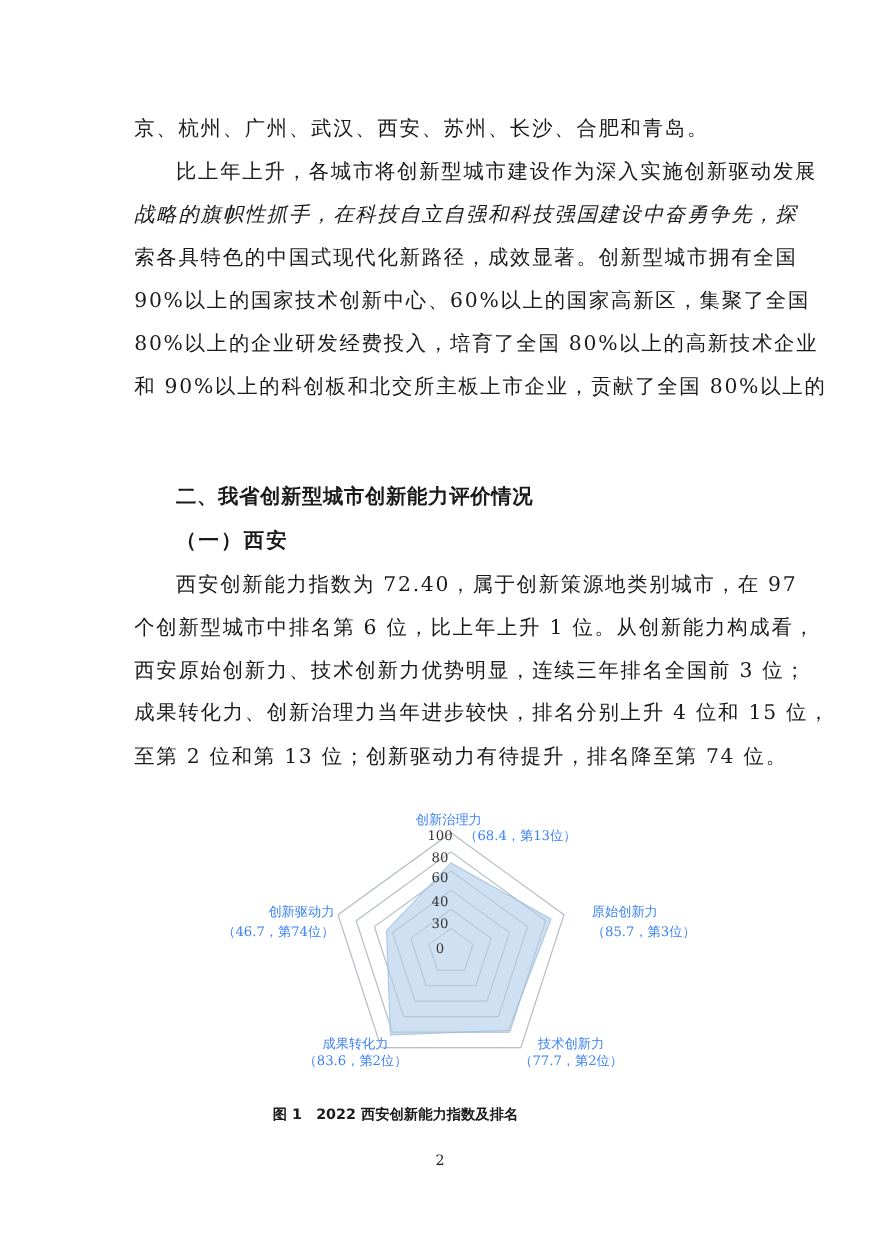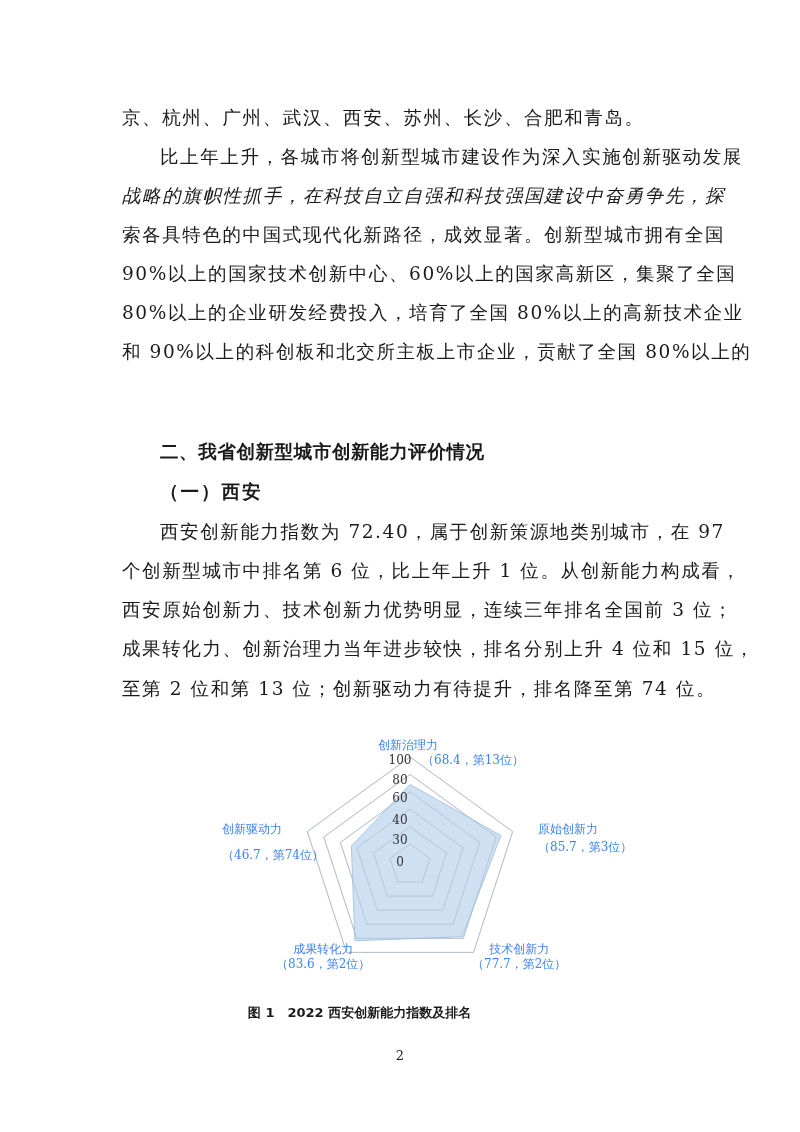--- a/index.html
+++ b/index.html
@@ -166,23 +166,23 @@
     <div class="axis-label" style="left:272px; top:212px; text-align:center;">
       <span class="name">技术创新力</span>
       <span class="value">（77.7，第2位）</span>
     </div>
 
     <div class="axis-label" style="left:76px; top:212px; text-align:center;">
       <span class="name">成果转化力</span>
       <span class="value">（83.6，第2位）</span>
     </div>
 
-    <div class="axis-label" style="left:22px; top:92px; text-align:left;">
+    <div class="axis-label" style="left:2px; top:92px; text-align:right;">
       <span class="name">创新驱动力</span>
-      <span class="value" style="margin-top:11px;">（46.7，第74位）</span>
+      <span class="value" style="margin-top:3px;">（46.7，第74位）</span>
     </div>
 
     <div class="tick" style="left:200px; top:24px;">100</div>
     <div class="tick" style="left:200px; top:44px;">80</div>
     <div class="tick" style="left:200px; top:62px;">60</div>
     <div class="tick" style="left:200px; top:84px;">40</div>
     <div class="tick" style="left:200px; top:104px;">30</div>
     <div class="tick" style="left:200px; top:126px;">0</div>
   </div>
 

